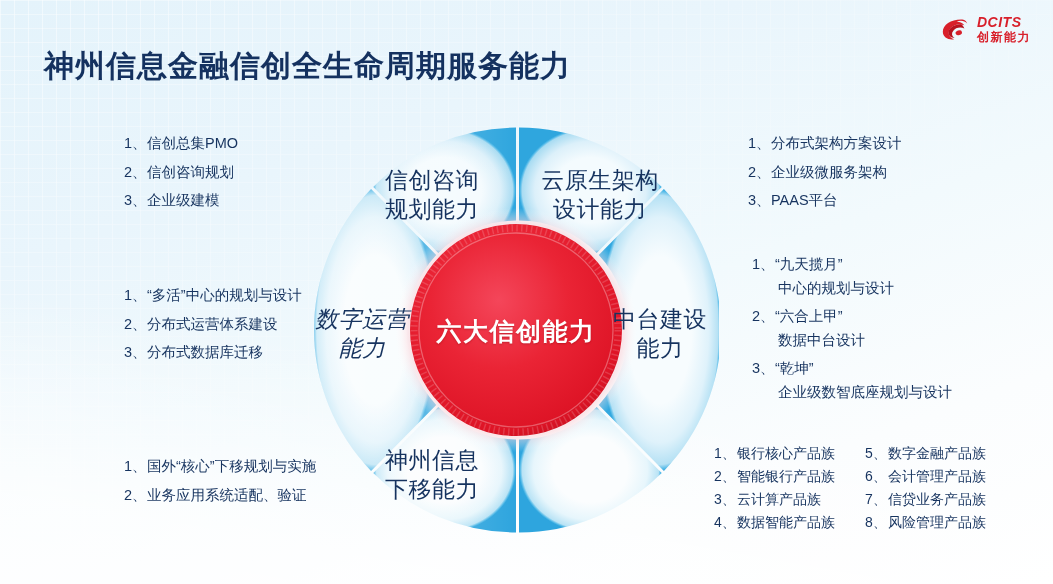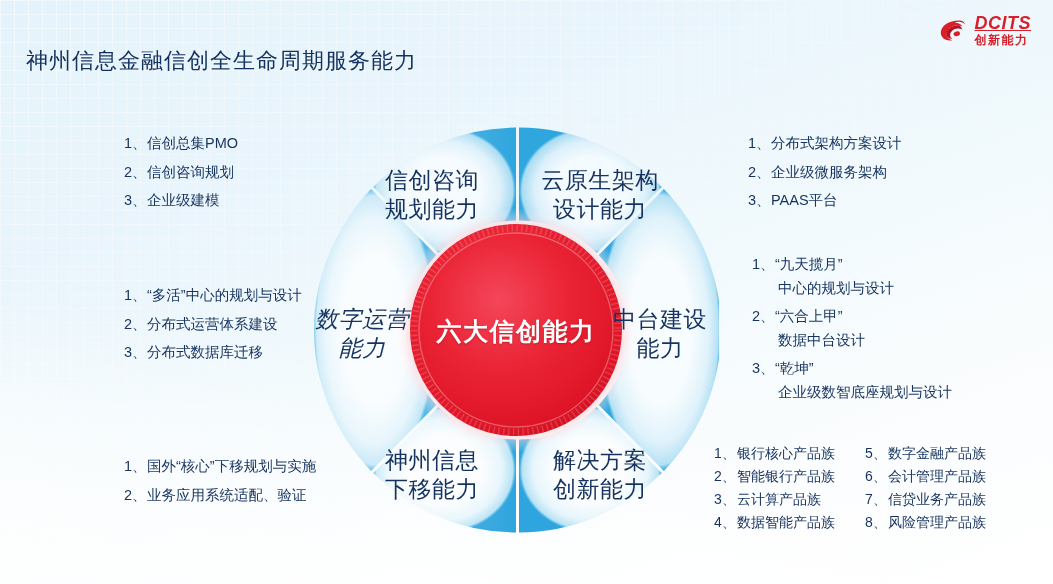--- a/index.html
+++ b/index.html
@@ -38,40 +38,40 @@
     position: absolute;
     left: -60px; top: 300px;
     width: 1200px; height: 420px;
     background: linear-gradient(10deg, rgba(255,255,255,0.98) 0%, rgba(255,255,255,0.75) 38%, rgba(255,255,255,0) 70%);
     pointer-events: none;
   }
 
   
   #page-title {
     position: absolute;
-    left: 26px; top: 46px;
-    font-size: 22px;
-    font-weight: normal;
+    left: 44px; top: 46px;
+    font-size: 30px;
+    font-weight: bold;
     letter-spacing: 1px;
     color: #14315f;
     white-space: nowrap;
   }
 
   #logo {
     position: absolute;
     right: 22px; top: 14px;
     display: flex;
     align-items: center;
     gap: 7px;
   }
   #logo .mark { width: 30px; height: 30px; display:block; }
   #logo .wordmark { display: flex; flex-direction: column; line-height: 1; }
   #logo .wordmark .en {
-    font-size: 18px; font-weight: bold; font-style: italic;
-    color: #d81f2a; letter-spacing: 0.5px; text-decoration: underline;
+    font-size: 14px; font-weight: bold; font-style: italic;
+    color: #d81f2a; letter-spacing: 0.5px;
   }
   #logo .wordmark .cn {
     font-size: 12px; font-weight: bold; color: #d81f2a;
     letter-spacing: 1.5px; margin-top: 2px;
   }
 
   
   #donut-wrap {
     position: absolute;
     left: 313px; top: 127px;
@@ -268,24 +268,20 @@
     <div>能力</div>
   </div>
   <div class="seg-label" id="seg-label-midend">
     <div>中台建设</div>
     <div>能力</div>
   </div>
   <div class="seg-label" id="seg-label-core">
     <div>神州信息</div>
     <div>下移能力</div>
   </div>
-  <div class="seg-label" id="seg-label-solution">
-    <div>解决方案</div>
-    <div>创新能力</div>
-  </div>
 
   <div id="center-label">六大信创能力</div>
 
   <div class="note-block" id="notes-top-left">
     <div class="note-line">
       <span class="idx">1、</span>
       <span class="txt">信创总集PMO</span>
     </div>
     <div class="note-line">
       <span class="idx">2、</span>

